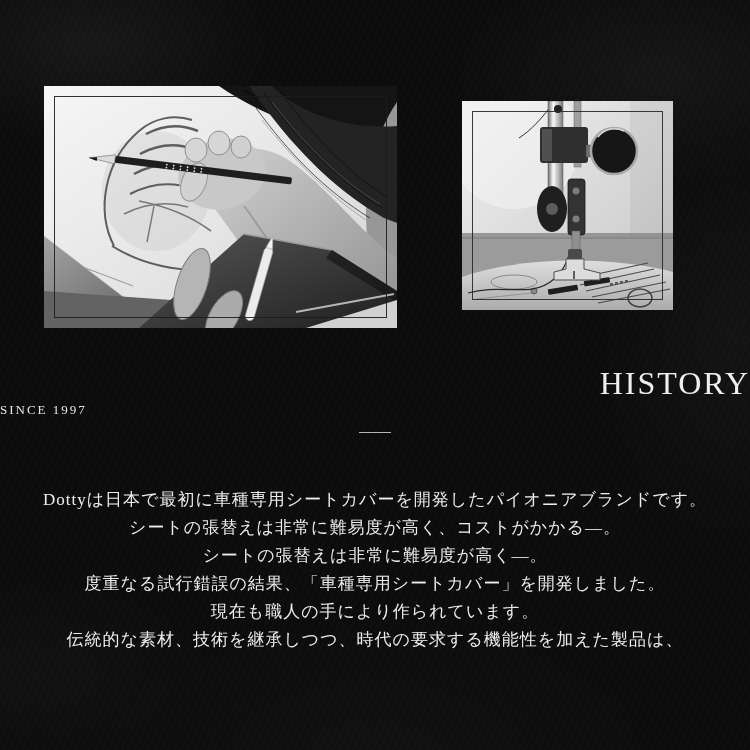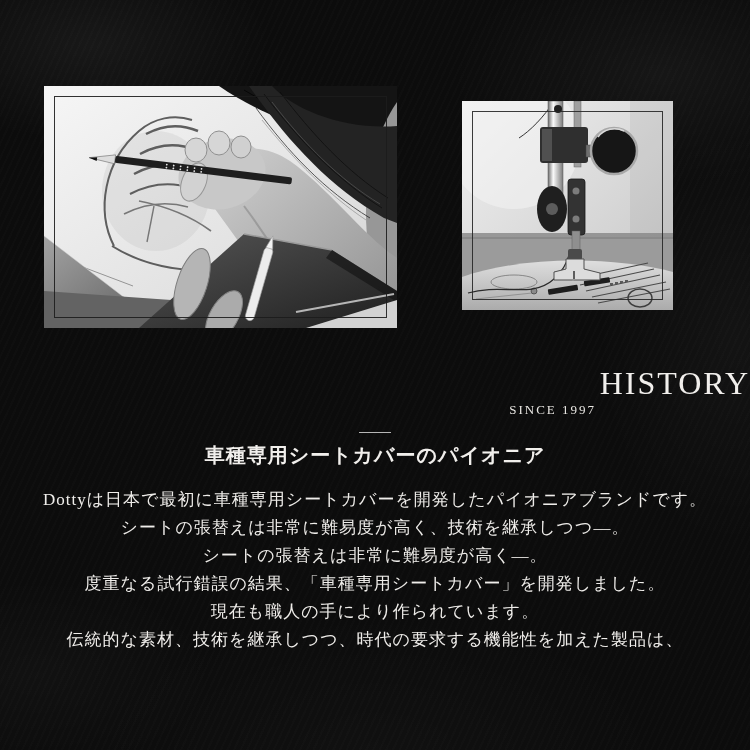--- a/index.html
+++ b/index.html
@@ -26,21 +26,21 @@
   .photo-left{left:44px;top:86px;width:353px;height:242px;}
   .photo-right{left:462px;top:101px;width:211px;height:209px;}
 
   .title{
     position:absolute;left:0;top:366px;width:750px;
     text-align:right;font-size:32px;line-height:34px;font-weight:400;
     letter-spacing:2px;color:var(--text);
   }
   .subtitle{
     position:absolute;left:0;top:403px;width:596px;
-    text-align:right;font-size:13px;line-height:14px;font-weight:400;
+    text-align:left;font-size:13px;line-height:14px;font-weight:400;
     letter-spacing:2px;color:#e9e7e3;
   }
   .divider{
     position:absolute;left:359px;top:432px;width:32px;height:1px;
     background:var(--divider);
   }
   .heading{
     position:absolute;left:0;top:443px;width:750px;
     text-align:center;font-size:20px;line-height:25px;font-weight:700;
     letter-spacing:1px;color:var(--text);
@@ -231,23 +231,22 @@
       <path d="M104,158 L122,158 L122,168 L138,172 L138,179 L92,179 L92,171 L104,168 Z" fill="#dcdcdc" stroke="#4f4f4f" stroke-width="1"></path>
       <line x1="112" y1="170" x2="112" y2="178" stroke="#333333" stroke-width="1.5"></line>
 
       <rect x="10.5" y="10.5" width="190" height="188" fill="none" stroke="#262626" stroke-width="1" opacity="0.9"></rect>
     </svg>
   </div>
 
   <div class="title">HISTORY</div>
   <div class="subtitle">SINCE 1997</div>
   <div class="divider"></div>
-  <div class="heading">車種専用シートカバーのパイオニア</div>
   <div class="body-text">
     <div class="line">Dottyは日本で最初に車種専用シートカバーを開発したパイオニアブランドです。</div>
-    <div class="line">シートの張替えは非常に難易度が高く、技術を継承しつつ―。</div>
+    <div class="line">シートの張替えは非常に難易度が高く、コストがかかる―。</div>
     <div class="line">シートの張替えは非常に難易度が高く―。</div>
     <div class="line">度重なる試行錯誤の結果、「車種専用シートカバー」を開発しました。</div>
     <div class="line">現在も職人の手により作られています。</div>
     <div class="line">伝統的な素材、技術を継承しつつ、時代の要求する機能性を加えた製品は、</div>
   </div>
 
 </div>
 
 </body></html>

